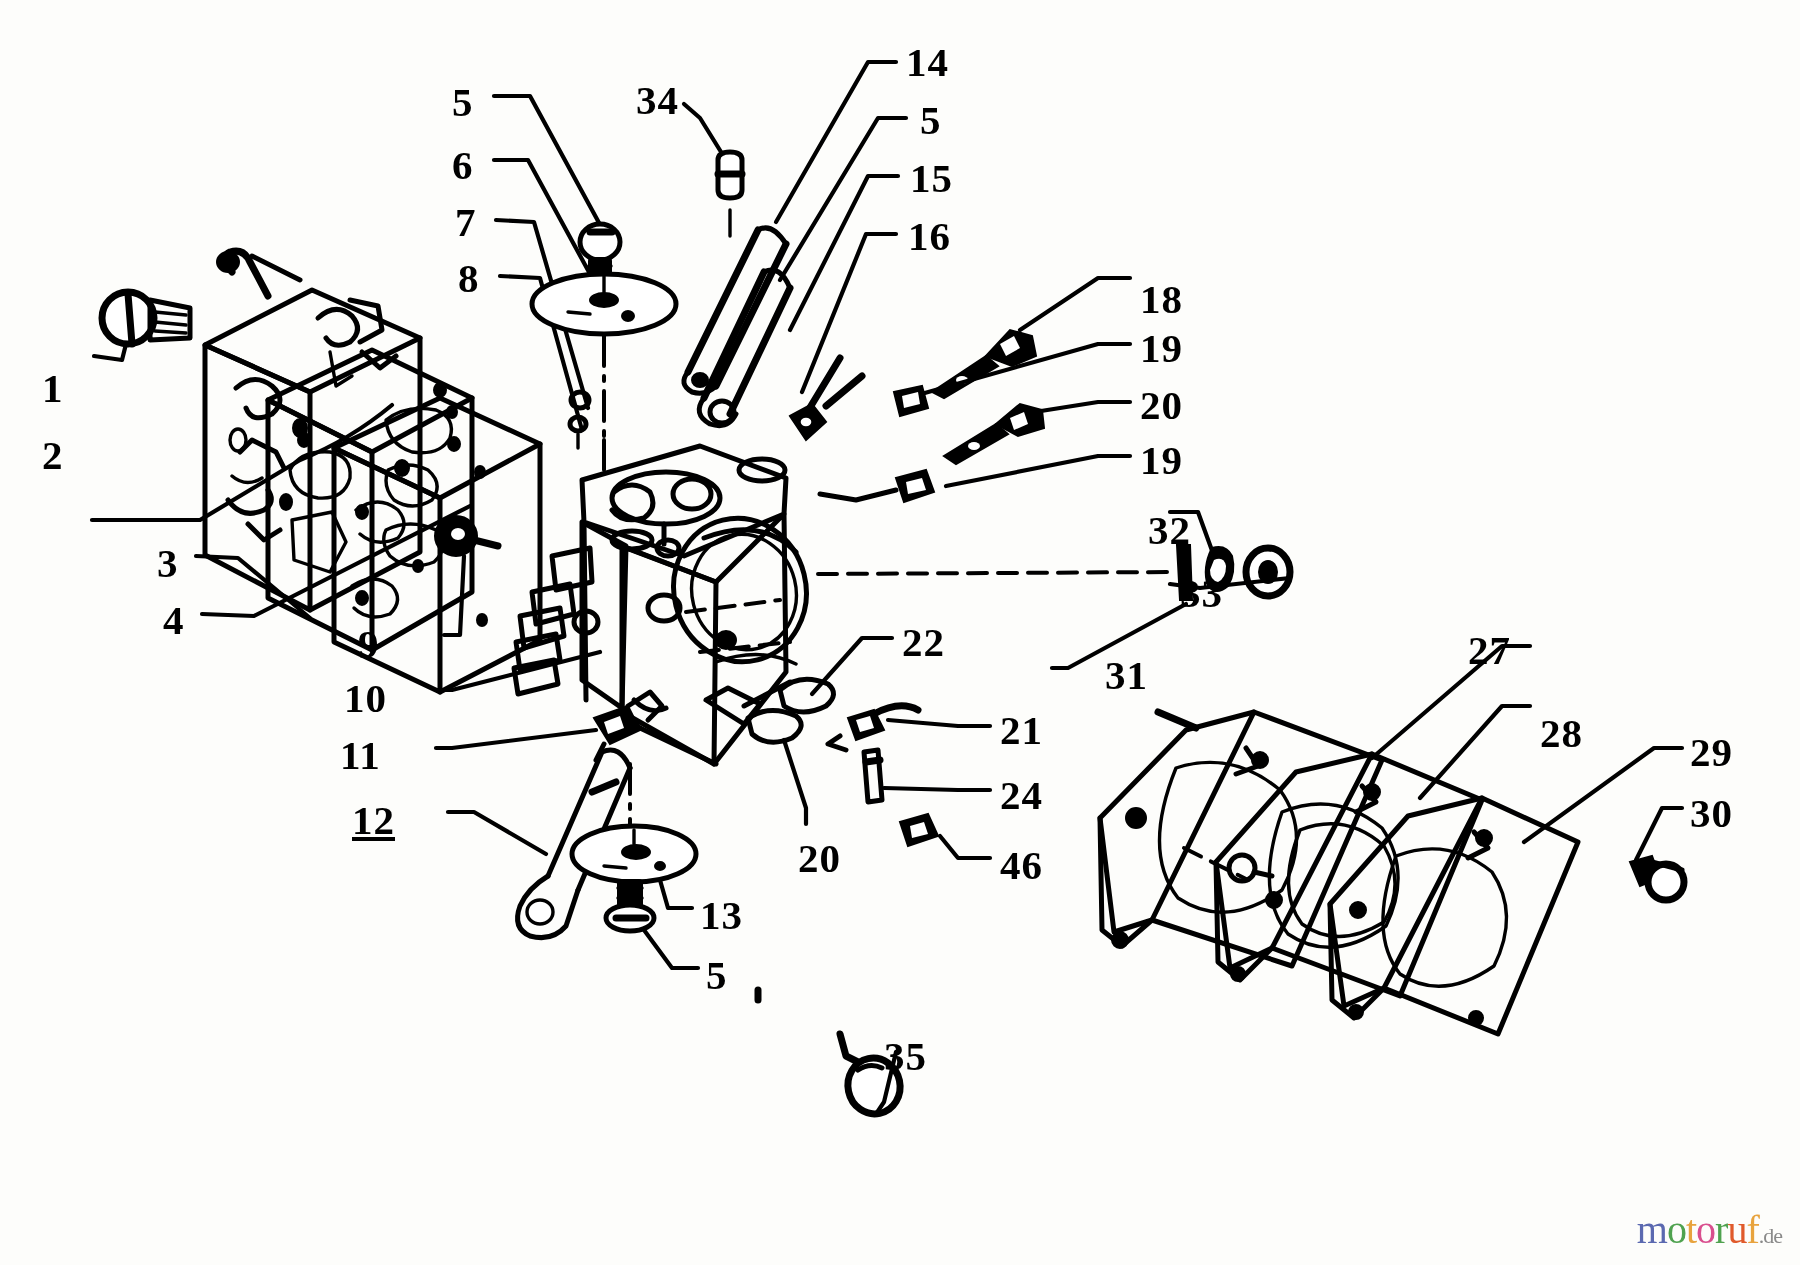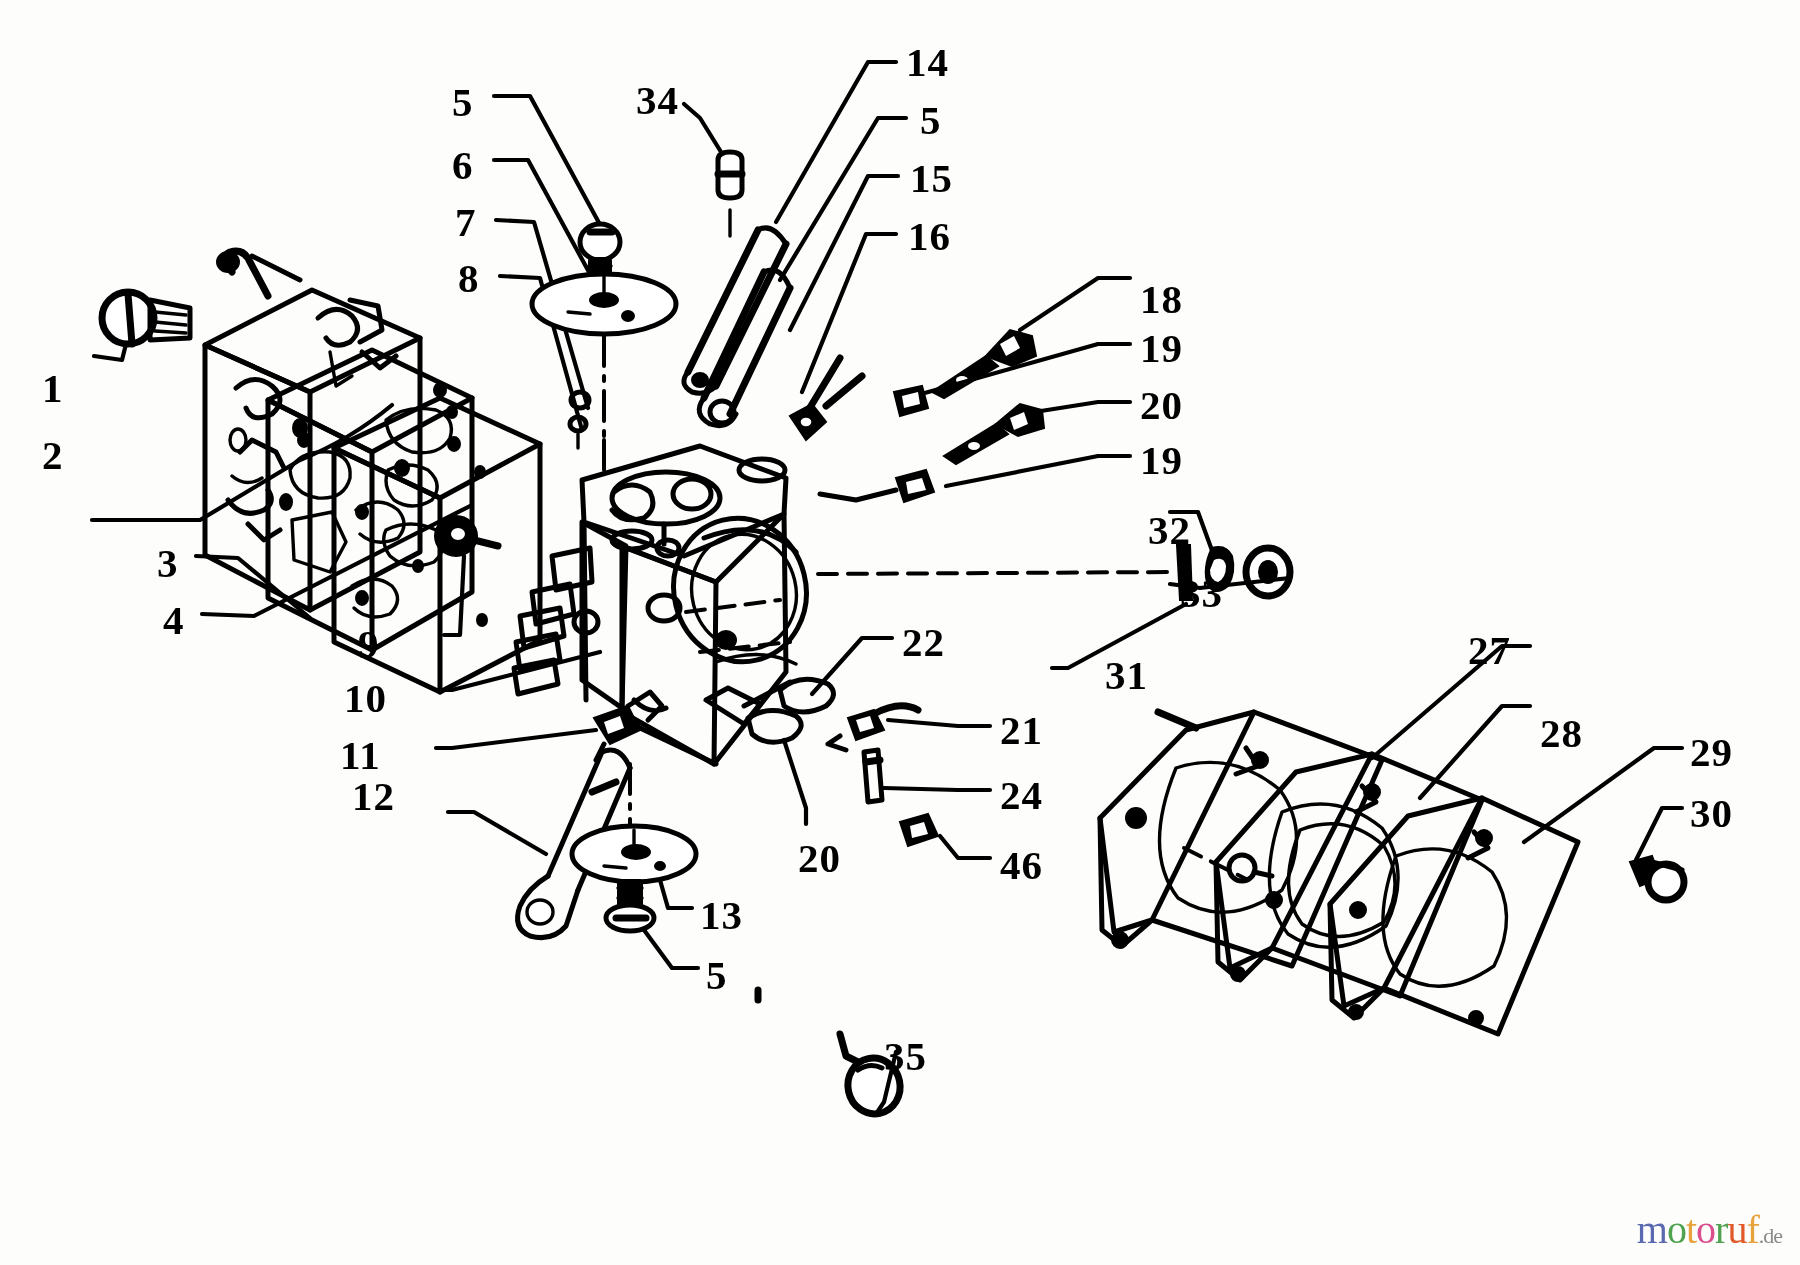--- a/index.html
+++ b/index.html
@@ -462,21 +462,21 @@
   <div class="callout" style="left:908px;top:216px;">16</div>
   <div class="callout" style="left:1140px;top:262px;margin-top:17px;">18</div>
   <div class="callout" style="left:1140px;top:328px;">19</div>
   <div class="callout" style="left:1140px;top:385px;">20</div>
   <div class="callout" style="left:1140px;top:440px;">19</div>
   <div class="callout" style="left:1148px;top:498px;margin-top:12px;">32</div>
   <div class="callout" style="left:1180px;top:573px;">33</div>
   <div class="callout" style="left:358px;top:624px;">9</div>
   <div class="callout" style="left:344px;top:678px;">10</div>
   <div class="callout" style="left:340px;top:735px;">11</div>
-  <div class="callout" style="left:352px;top:776px;">12</div>
+  <div class="callout" style="left:352px;top:800px;text-decoration:underline;">12</div>
   <div class="callout" style="left:700px;top:895px;">13</div>
   <div class="callout" style="left:706px;top:955px;">5</div>
   <div class="callout" style="left:798px;top:838px;">20</div>
   <div class="callout" style="left:902px;top:622px;">22</div>
   <div class="callout" style="left:1000px;top:710px;">21</div>
   <div class="callout" style="left:1000px;top:775px;">24</div>
   <div class="callout" style="left:1000px;top:845px;">46</div>
   <div class="callout" style="left:1062px;top:655px;margin-left:43px;">31</div>
   <div class="callout" style="left:884px;top:1036px;">35</div>
   <div class="callout" style="left:1468px;top:630px;">27</div>

